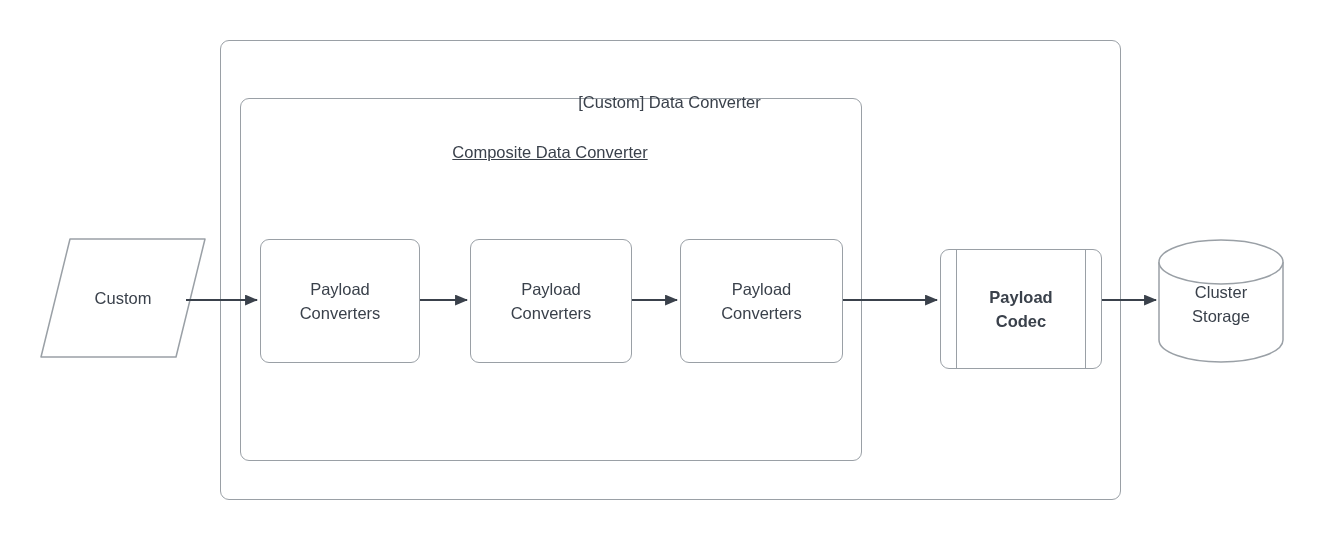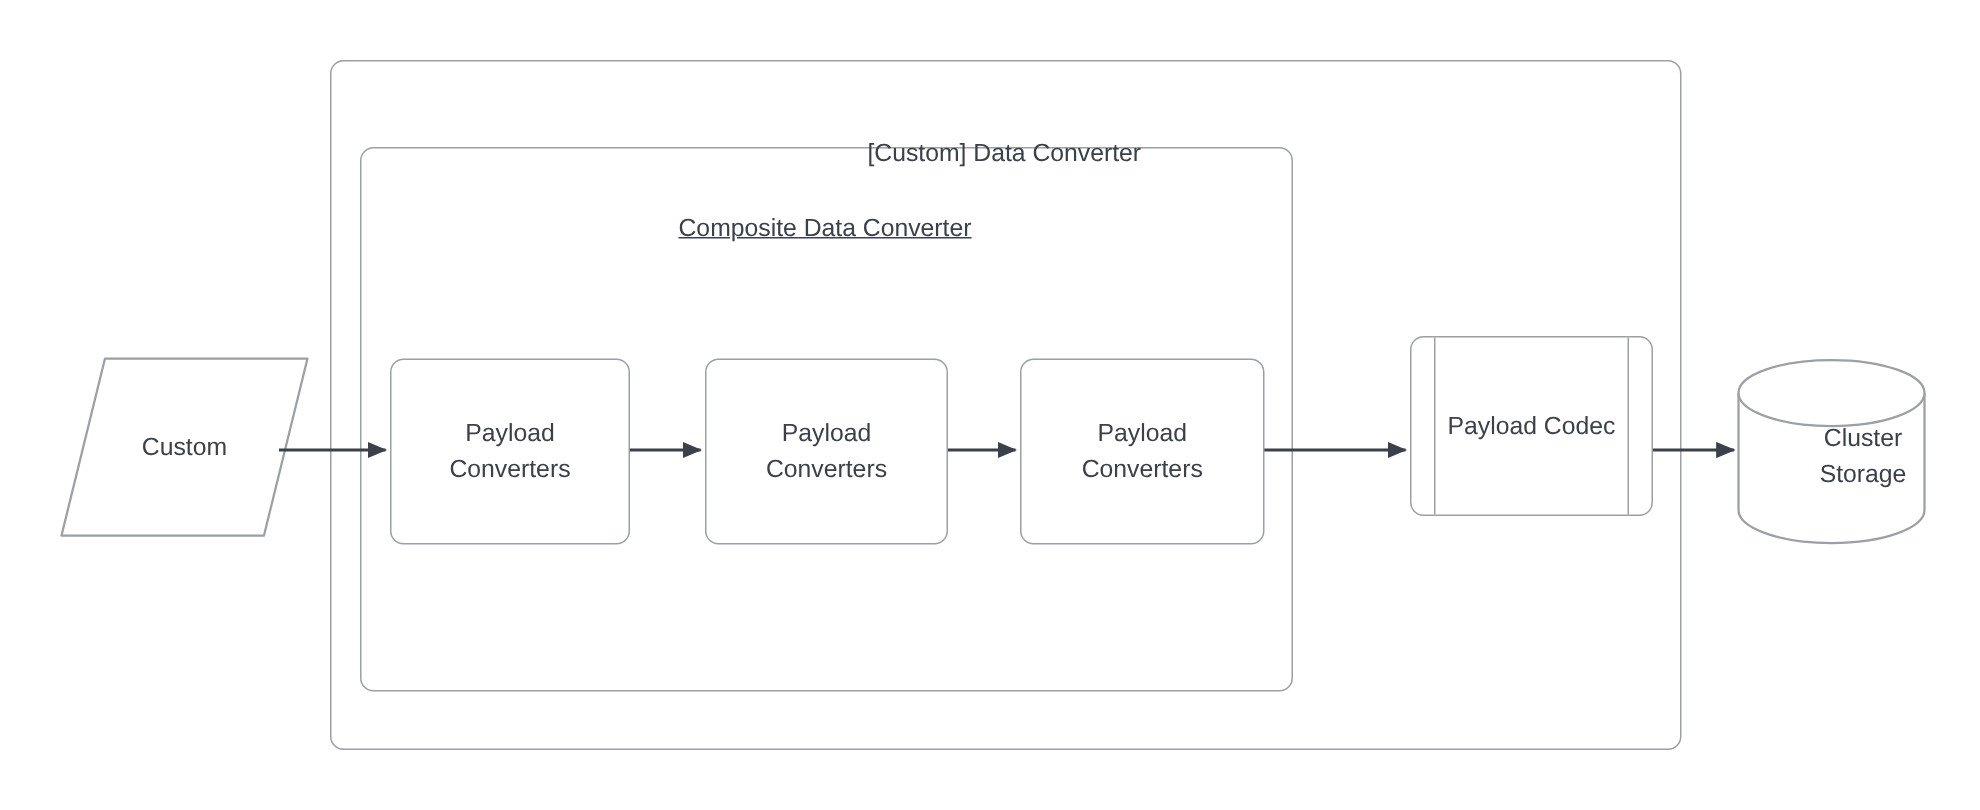--- a/index.html
+++ b/index.html
@@ -75,26 +75,26 @@
   <div class="node-box" style="left:260px;top:239px;width:158px;height:122px;">
     <div class="node-label">Payload Converters</div>
   </div>
   <div class="node-box" style="left:470px;top:239px;width:160px;height:122px;">
     <div class="node-label">Payload Converters</div>
   </div>
   <div class="node-box" style="left:680px;top:239px;width:161px;height:122px;">
     <div class="node-label">Payload Converters</div>
   </div>
 
-  <div class="node-box" style="left:940px;top:224px;width:160px;height:118px;">
+  <div class="node-box" style="left:940px;top:249px;width:160px;height:118px;font-weight:bold;">
     <div class="codec-line" style="left:15px;"></div>
     <div class="codec-line" style="right:15px;"></div>
     <div class="node-label">Payload Codec</div>
   </div>
 
   <div class="overlay-label" style="left:41px;top:239px;width:164px;height:118px;">
     <div class="node-label">Custom</div>
   </div>
-  <div class="overlay-label" style="left:1159px;top:246px;width:124px;height:116px;padding-left:21px;">
+  <div class="overlay-label" style="left:1159px;top:246px;width:124px;height:116px;">
     <div class="node-label">Cluster Storage</div>
   </div>
 
 </div>
 
 </body></html>

